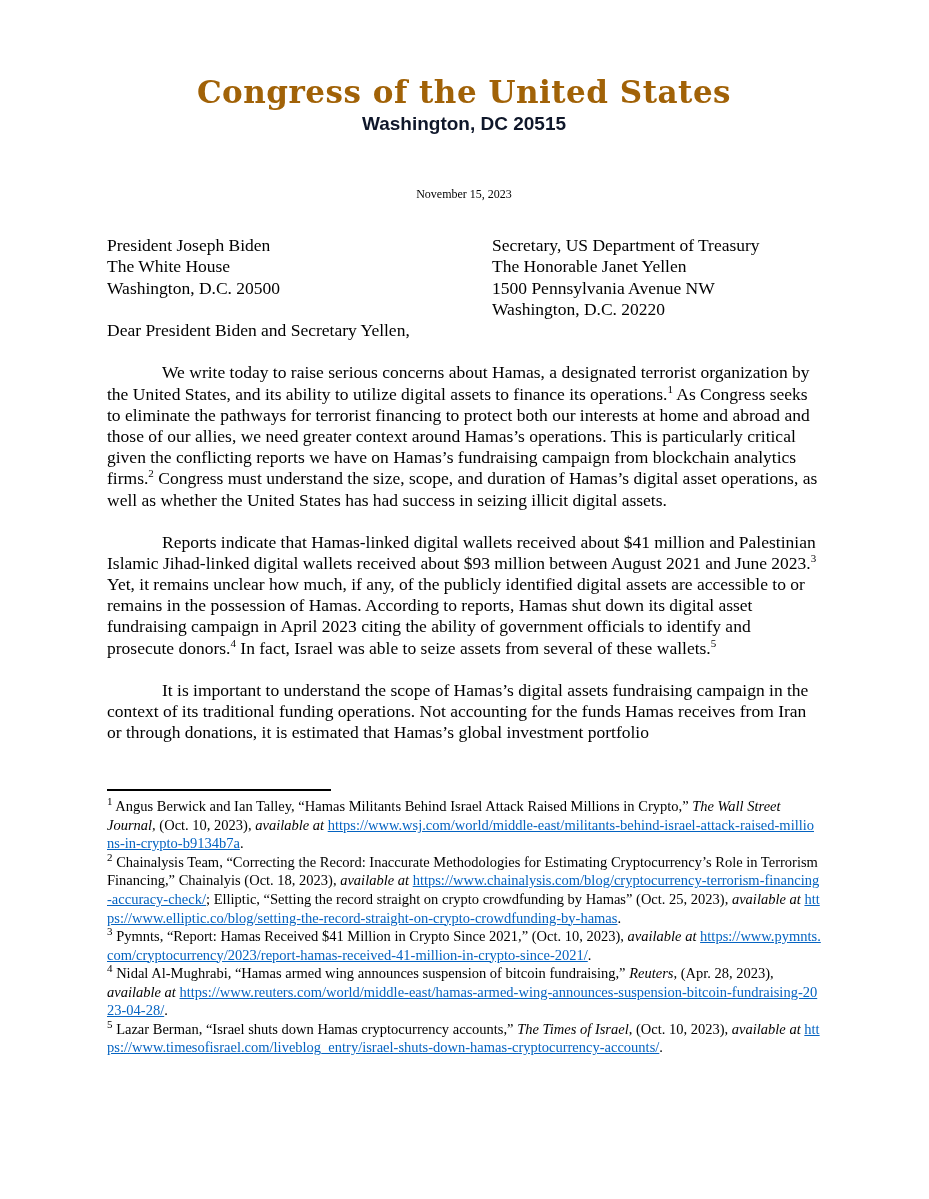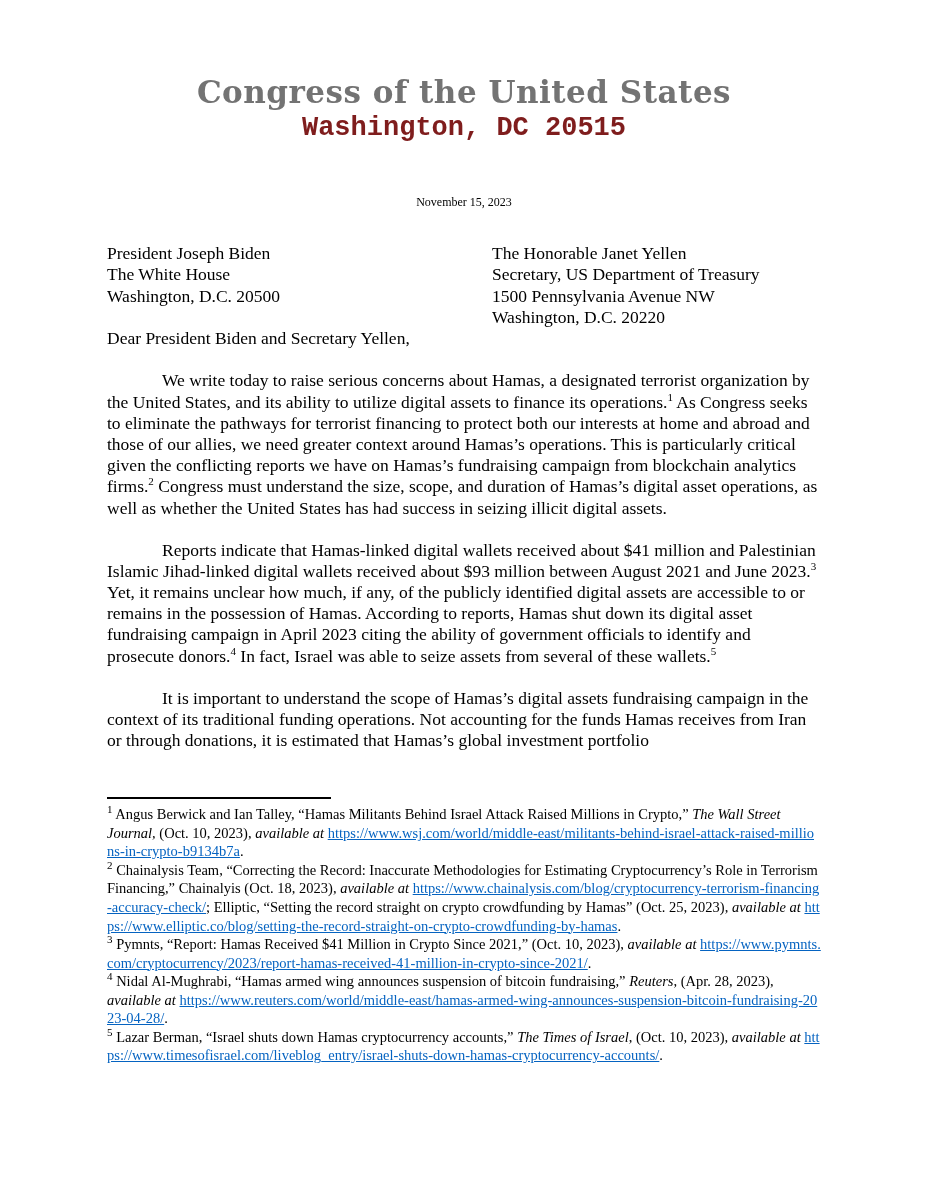--- a/index.html
+++ b/index.html
@@ -13,29 +13,29 @@
     overflow:hidden;
     box-sizing:border-box;
     padding:75px 108px 0 107px;
   }
   .lh-title{
     text-align:center;
     font-family:"DejaVu Serif", serif;
     font-weight:bold;
     font-size:31px;
     letter-spacing:0.5px;
-    color:#737373;
+    color:#a16207;
     line-height:1.1;
   }
   .lh-subtitle{
     text-align:center;
-    font-family:Liberation Mono, monospace;
+    font-family:Liberation Sans, sans-serif;
     font-weight:bold;
-    font-size:27px;
-    color:#7f1d1d;
+    font-size:19px;
+    color:#0f172a;
     margin-top:4px;
   }
   .date{
     text-align:center;
     font-size:12px;
     margin-top:52px;
   }
   .recipients{
     display:flex;
     margin-top:33px;
@@ -90,22 +90,22 @@
 
   <div class="date">November 15, 2023</div>
 
   <div class="recipients">
     <div class="recipient left" id="recipient-left">
         <div>President Joseph Biden</div>
         <div>The White House</div>
         <div>Washington, D.C. 20500</div>
       </div>
     <div class="recipient right" id="recipient-right">
+        <div>Secretary, US Department of Treasury</div>
         <div>The Honorable Janet Yellen</div>
-        <div>Secretary, US Department of Treasury</div>
         <div>1500 Pennsylvania Avenue NW</div>
         <div>Washington, D.C. 20220</div>
       </div>
   </div>
 
   <div class="salutation">Dear President Biden and Secretary Yellen,</div>
 
   <div class="body-text" id="letter-body">
       <p>We write today to raise serious concerns about Hamas, a designated terrorist organization by the United States, and its ability to utilize digital assets to finance its operations.<sup>1</sup> As Congress seeks to eliminate the pathways for terrorist financing to protect both our interests at home and abroad and those of our allies, we need greater context around Hamas’s operations. This is particularly critical given the conflicting reports we have on Hamas’s fundraising campaign from blockchain analytics firms.<sup>2</sup> Congress must understand the size, scope, and duration of Hamas’s digital asset operations, as well as whether the United States has had success in seizing illicit digital assets.</p>
       <p>Reports indicate that Hamas-linked digital wallets received about $41 million and Palestinian Islamic Jihad-linked digital wallets received about $93 million between August 2021 and June 2023.<sup>3</sup> Yet, it remains unclear how much, if any, of the publicly identified digital assets are accessible to or remains in the possession of Hamas. According to reports, Hamas shut down its digital asset fundraising campaign in April 2023 citing the ability of government officials to identify and prosecute donors.<sup>4</sup> In fact, Israel was able to seize assets from several of these wallets.<sup>5</sup></p>

